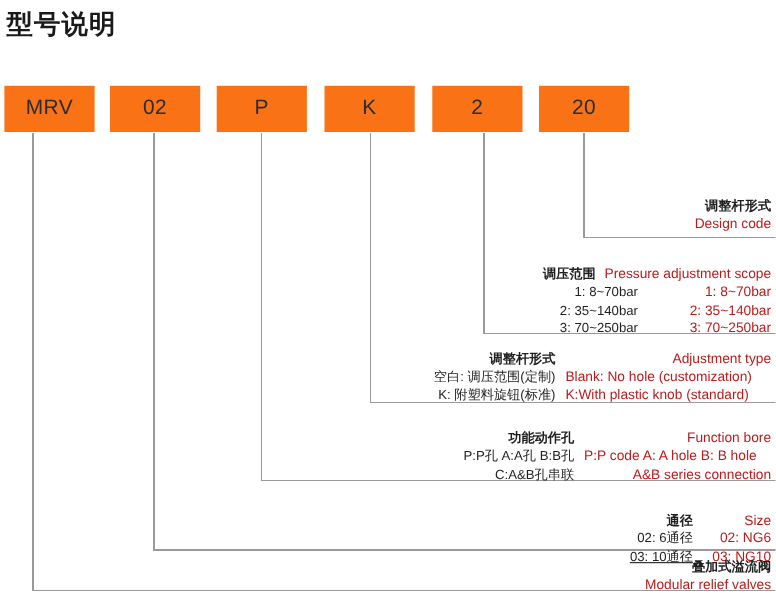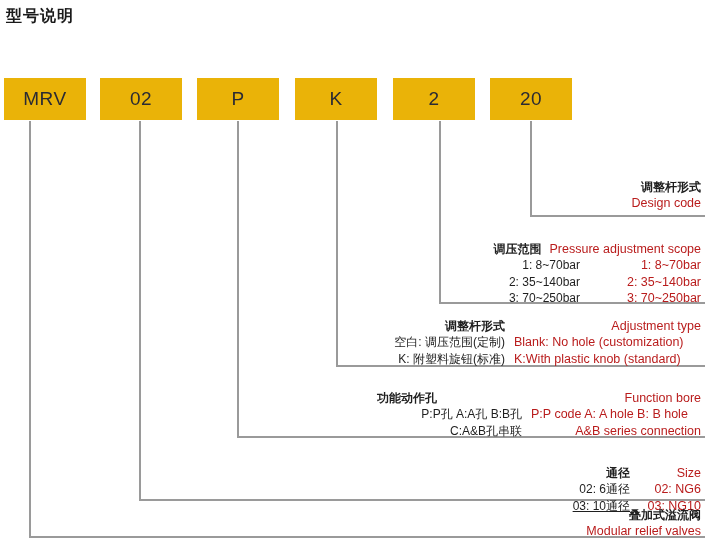--- a/index.html
+++ b/index.html
@@ -9,31 +9,31 @@
     font-family:"Liberation Sans","DejaVu Sans",sans-serif;
     color:#231f20;
     overflow:hidden;
     position:relative;
   }
   #stage{position:relative;width:705px;height:550px;}
 
   
   .title{
     position:absolute;left:6px;top:6px;
-    font-size:16px;font-weight:bold;
+    font-size:24px;font-weight:bold;
     letter-spacing:1px;
     color:#1a1a1a;
     white-space:nowrap;
   }
 
   
   .code-box{
     position:absolute;
     top:78px;height:42px;
-    background:#eab308;
+    background:#f97316;
     display:flex;align-items:center;justify-content:center;
     font-size:19px;
     color:#2b2b33;
     letter-spacing:.5px;
     box-sizing:border-box;
   }
 
   
   #leaders{position:absolute;left:0;top:0;width:705px;height:550px;}
 
@@ -144,21 +144,21 @@
       <span class="en c2" style="width:187px;text-align:left;">Blank: No hole (customization)</span>
     </div>
     <div class="two-col">
       <span class="cn-opt c1" style="width:215px;">K: 附塑料旋钮(标准)</span>
       <span class="en c2" style="width:187px;text-align:left;">K:With plastic knob (standard)</span>
     </div>
   </div>
 
   <div class="label-block" style="right:4px;top:390px;">
     <div class="two-col">
-      <span class="cn c1" style="width:230px;text-align:center;">功能动作孔</span>
+      <span class="cn c1" style="width:230px;">功能动作孔</span>
       <span class="en c2" style="width:170px;">Function bore</span>
     </div>
     <div class="two-col">
       <span class="cn-opt c1" style="width:230px;">P:P孔  A:A孔  B:B孔</span>
       <span class="en c2" style="width:170px;text-align:left;">P:P code   A: A hole   B: B hole</span>
     </div>
     <div class="two-col">
       <span class="cn-opt c1" style="width:230px;">C:A&amp;B孔串联</span>
       <span class="en c2" style="width:170px;">A&amp;B series connection</span>
     </div>

